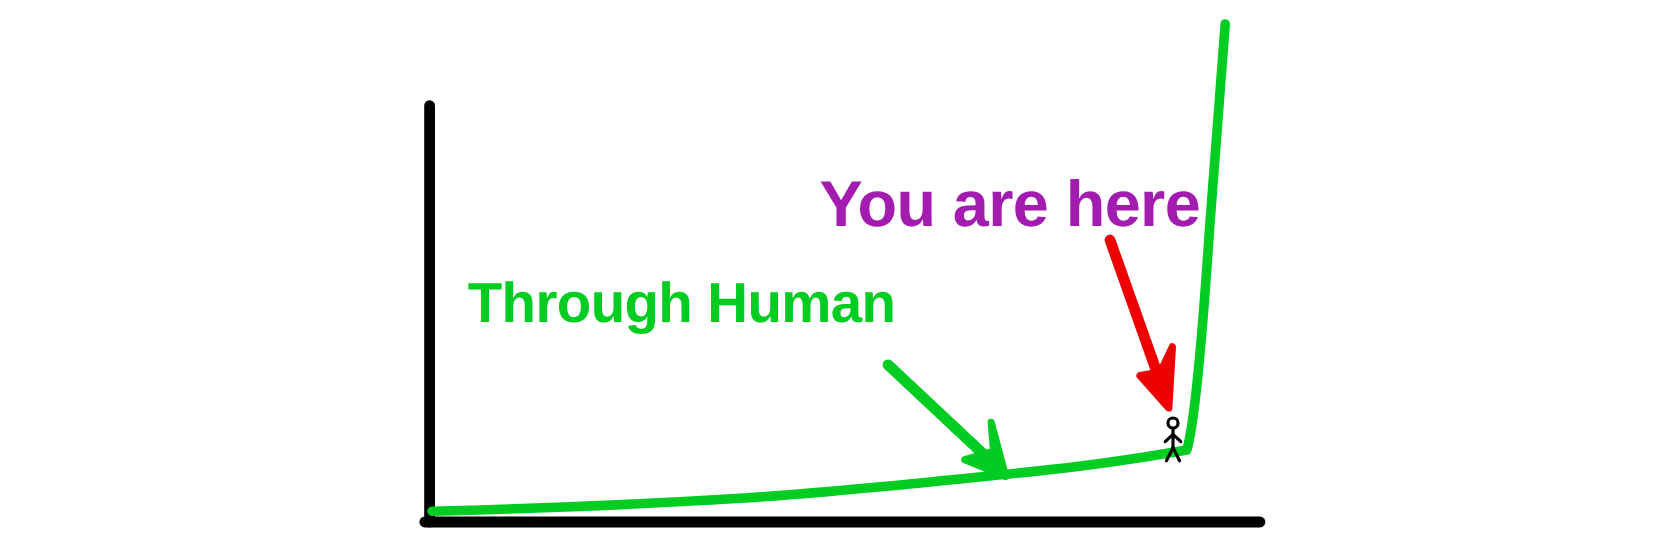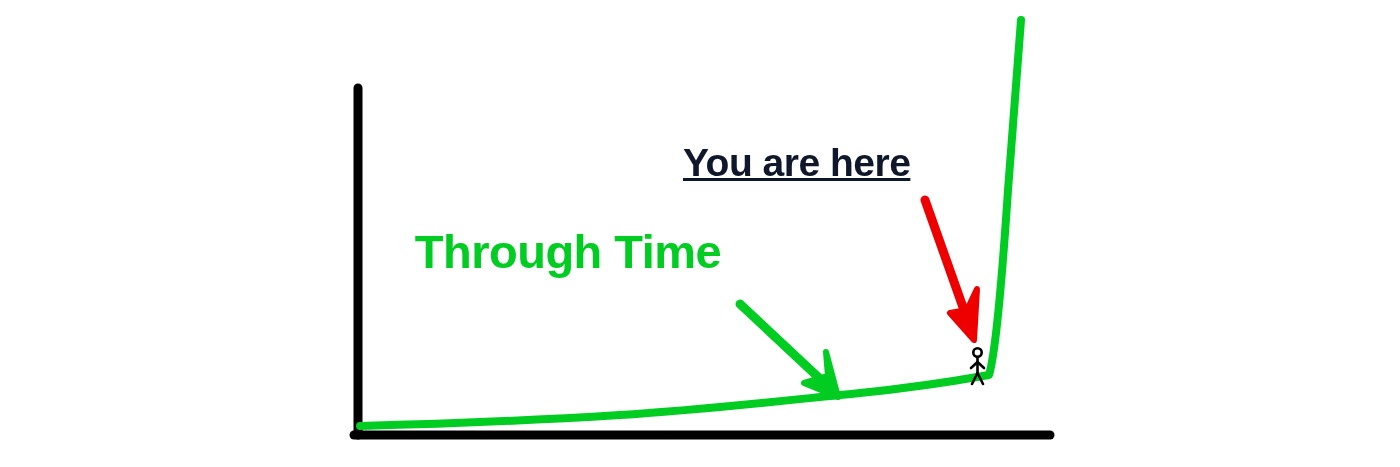--- a/index.html
+++ b/index.html
@@ -41,23 +41,22 @@
     color: #00CC22;
     text-align: center;
     width: 390px;
   }
   #series-label .line2 {
     display: block;
   }
   #you-are-here-label {
     left: 683px;
     top: 143px;
-    font-size: 39px;
-    color: #0f172a;
-    text-decoration: underline;
+    font-size: 54px;
+    color: #a21caf;
   }
 </style>
 </head>
 <body>
 
 <div id="canvas">
 
   <svg id="figure-svg" viewBox="0 0 1400 467" aria-hidden="true">
 
     <g>
@@ -89,18 +88,18 @@
       <line x1="977.5" y1="357" x2="977.5" y2="373"></line>
       <line x1="977.5" y1="362" x2="971" y2="368"></line>
       <line x1="977.5" y1="362" x2="984" y2="368"></line>
       <line x1="977.5" y1="373" x2="972" y2="384"></line>
       <line x1="977.5" y1="373" x2="983" y2="384"></line>
     </g>
 
   </svg>
 
   <div class="label" id="series-label">
-    <span class="line2">Through Time</span>
+    <span class="line2">Through Human</span>
   </div>
 
   <div class="label" id="you-are-here-label">You are here</div>
 
 </div>
 
 </body></html>

